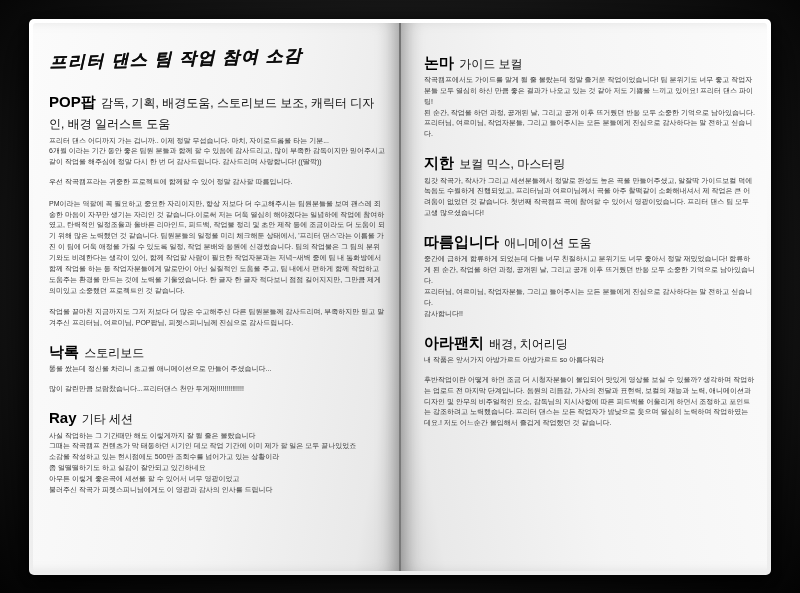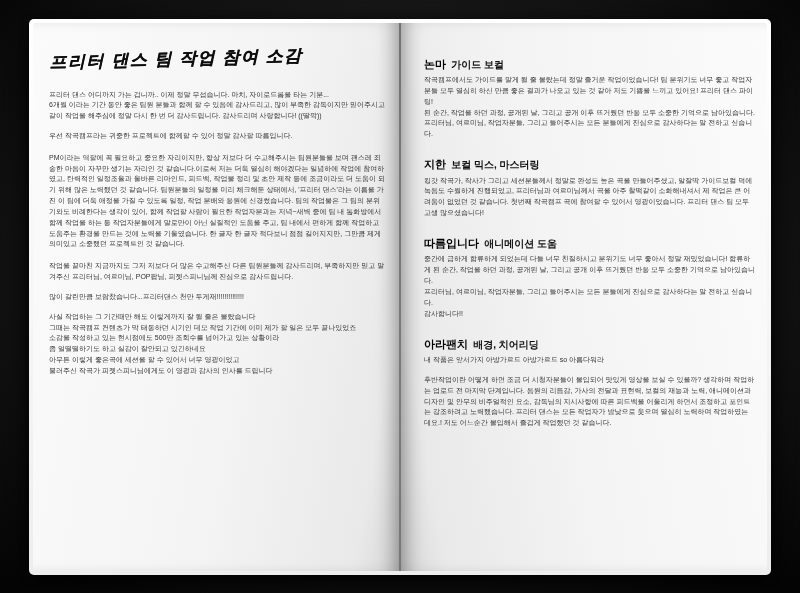--- a/index.html
+++ b/index.html
@@ -47,56 +47,62 @@
     font-size:17px;font-weight:bold;color:#0d0d0d;
     letter-spacing:1.5px;
     transform:rotate(-1.6deg);
     transform-origin:left top;
     font-style:italic;
     text-shadow:0.4px 0 0 #0d0d0d;
   }
   .sec{margin:0 0 9px 0;}
   .hdr{margin:11px 0 3px 0;line-height:1.15;}
   .sec:first-of-type .hdr{margin-top:0;}
-  .nm{font-size:11px;font-weight:bold;color:#000;}
-  .rl{font-size:10px;font-weight:bold;color:#101010;}
+  .nm{font-size:15px;font-weight:bold;color:#000;}
+  .rl{font-size:12px;font-weight:normal;color:#101010;}
   .bdy{
     margin:0;font-size:7px;line-height:1.55;color:#303030;
     white-space:pre-line;word-break:break-word;
   }
 </style>
 </head>
 <body>
 
 <div class="stage">
   <div class="book">
 
     <div class="page page-left">
       <h1 class="title">프리터 댄스 팀 작업 참여 소감</h1>
 
       <div class="sec">
+        <h3 class="hdr"><span class="nm">POP팝</span> <span class="rl">감독, 기획, 배경도움, 스토리보드 보조, 캐릭터 디자인, 배경 일러스트 도움</span></h3>
         <p class="bdy">프리터 댄스 어디까지 가는 겁니까.. 이제 정말 무섭습니다. 마치, 자이로드롭을 타는 기분...
 6개월 이라는 기간 동안 좋은 팀원 분들과 함께 할 수 있음에 감사드리고, 많이 부족한 감독이지만 믿어주시고 같이 작업을 해주심에 정말 다시 한 번 더 감사드립니다. 감사드리며 사랑합니다! ((딸깍))</p>
       </div>
 
       <div class="sec">
         <p class="bdy">우선 작곡캠프라는 귀중한 프로젝트에 함께할 수 있어 정말 감사할 따름입니다.
 
 PM이라는 역할에 꼭 필요하고 중요한 자리이지만, 항상 저보다 더 수고해주시는 팀원분들을 보며 괜스레 죄송한 마음이 자꾸만 생기는 자리인 것 같습니다.이로써 저는 더욱 열심히 해야겠다는 일념하에 작업에 참여하였고, 탄력적인 일정조율과 올바른 리마인드, 피드백, 작업물 정리 및 초안 제작 등에 조금이라도 더 도움이 되기 위해 많은 노력했던 것 같습니다. 팀원분들의 일정을 미리 체크해둔 상태에서, '프리터 댄스'라는 이름을 가진 이 팀에 더욱 애정을 가질 수 있도록 일정, 작업 분배와 응원에 신경썼습니다. 팀의 작업물은 그 팀의 분위기와도 비례한다는 생각이 있어, 함께 작업할 사람이 필요한 작업자분과는 저녁~새벽 중에 팀 내 통화방에서 함께 작업을 하는 등 작업자분들에게 말로만이 아닌 실질적인 도움을 주고, 팀 내에서 편하게 함께 작업하고 도움주는 환경을 만드는 것에 노력을 기울였습니다. 한 글자 한 글자 적다보니 점점 길어지지만, 그만큼 제게 의미있고 소중했던 프로젝트인 것 같습니다.
 
 작업을 끝마친 지금까지도 그저 저보다 더 많은 수고해주신 다른 팀원분들께 감사드리며, 부족하지만 믿고 맡겨주신 프리터님, 여르미님, POP팝님, 피젯스피니님께 진심으로 감사드립니다.</p>
       </div>
 
+      <div class="sec">
+        <h3 class="hdr"><span class="nm">낙록</span> <span class="rl">스토리보드</span></h3>
+        <p class="bdy">똥을 쌌는데 정신을 차리니 초고퀄 애니메이션으로 만들어 주셨습니다...</p>
+      </div>
 
       <div class="sec">
         <p class="bdy">많이 갈린만큼 보람찼습니다...프리터댄스 천만 두게재!!!!!!!!!!!!!!</p>
       </div>
 
 
       <div class="sec">
+        <h3 class="hdr"><span class="nm">Ray</span> <span class="rl">기타 세션</span></h3>
         <p class="bdy">사실 작업하는 그 기간때만 해도 이렇게까지 잘 될 줄은 몰랐습니다
 그때는 작곡캠프 컨텐츠가 막 태동하던 시기인 데모 작업 기간에 이미 제가 할 일은 모두 끝나있었죠
 소감을 작성하고 있는 현시점에도 500만 조회수를 넘어가고 있는 상황이라
 좀 얼떨떨하기도 하고 실감이 잘안되고 있긴하네요
 아무튼 이렇게 좋은곡에 세션을 할 수 있어서 너무 영광이었고
 불러주신 작곡가 피젯스피니님에게도 이 영광과 감사의 인사를 드립니다</p>
       </div>
     </div>
 
     <div class="page page-right">

